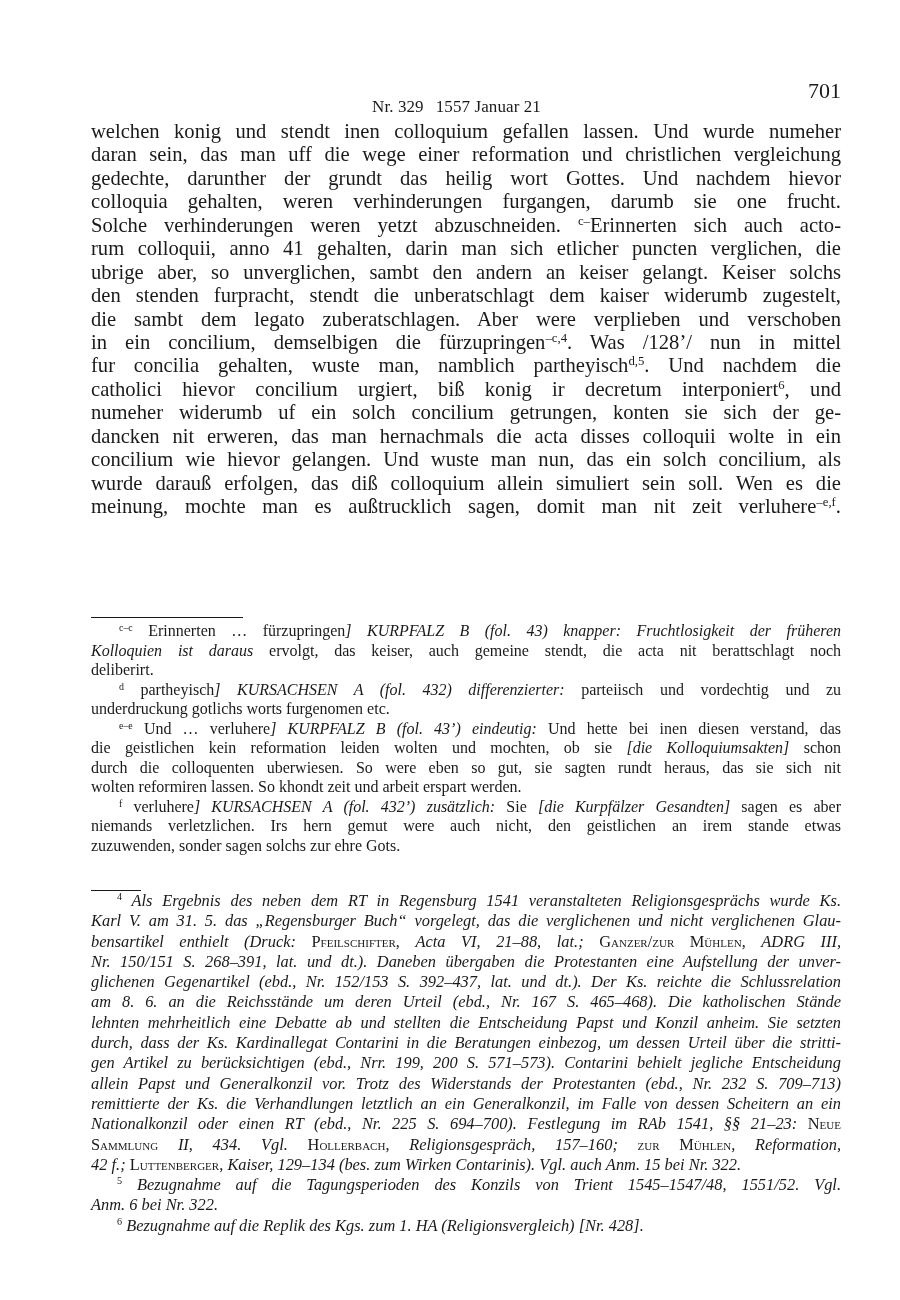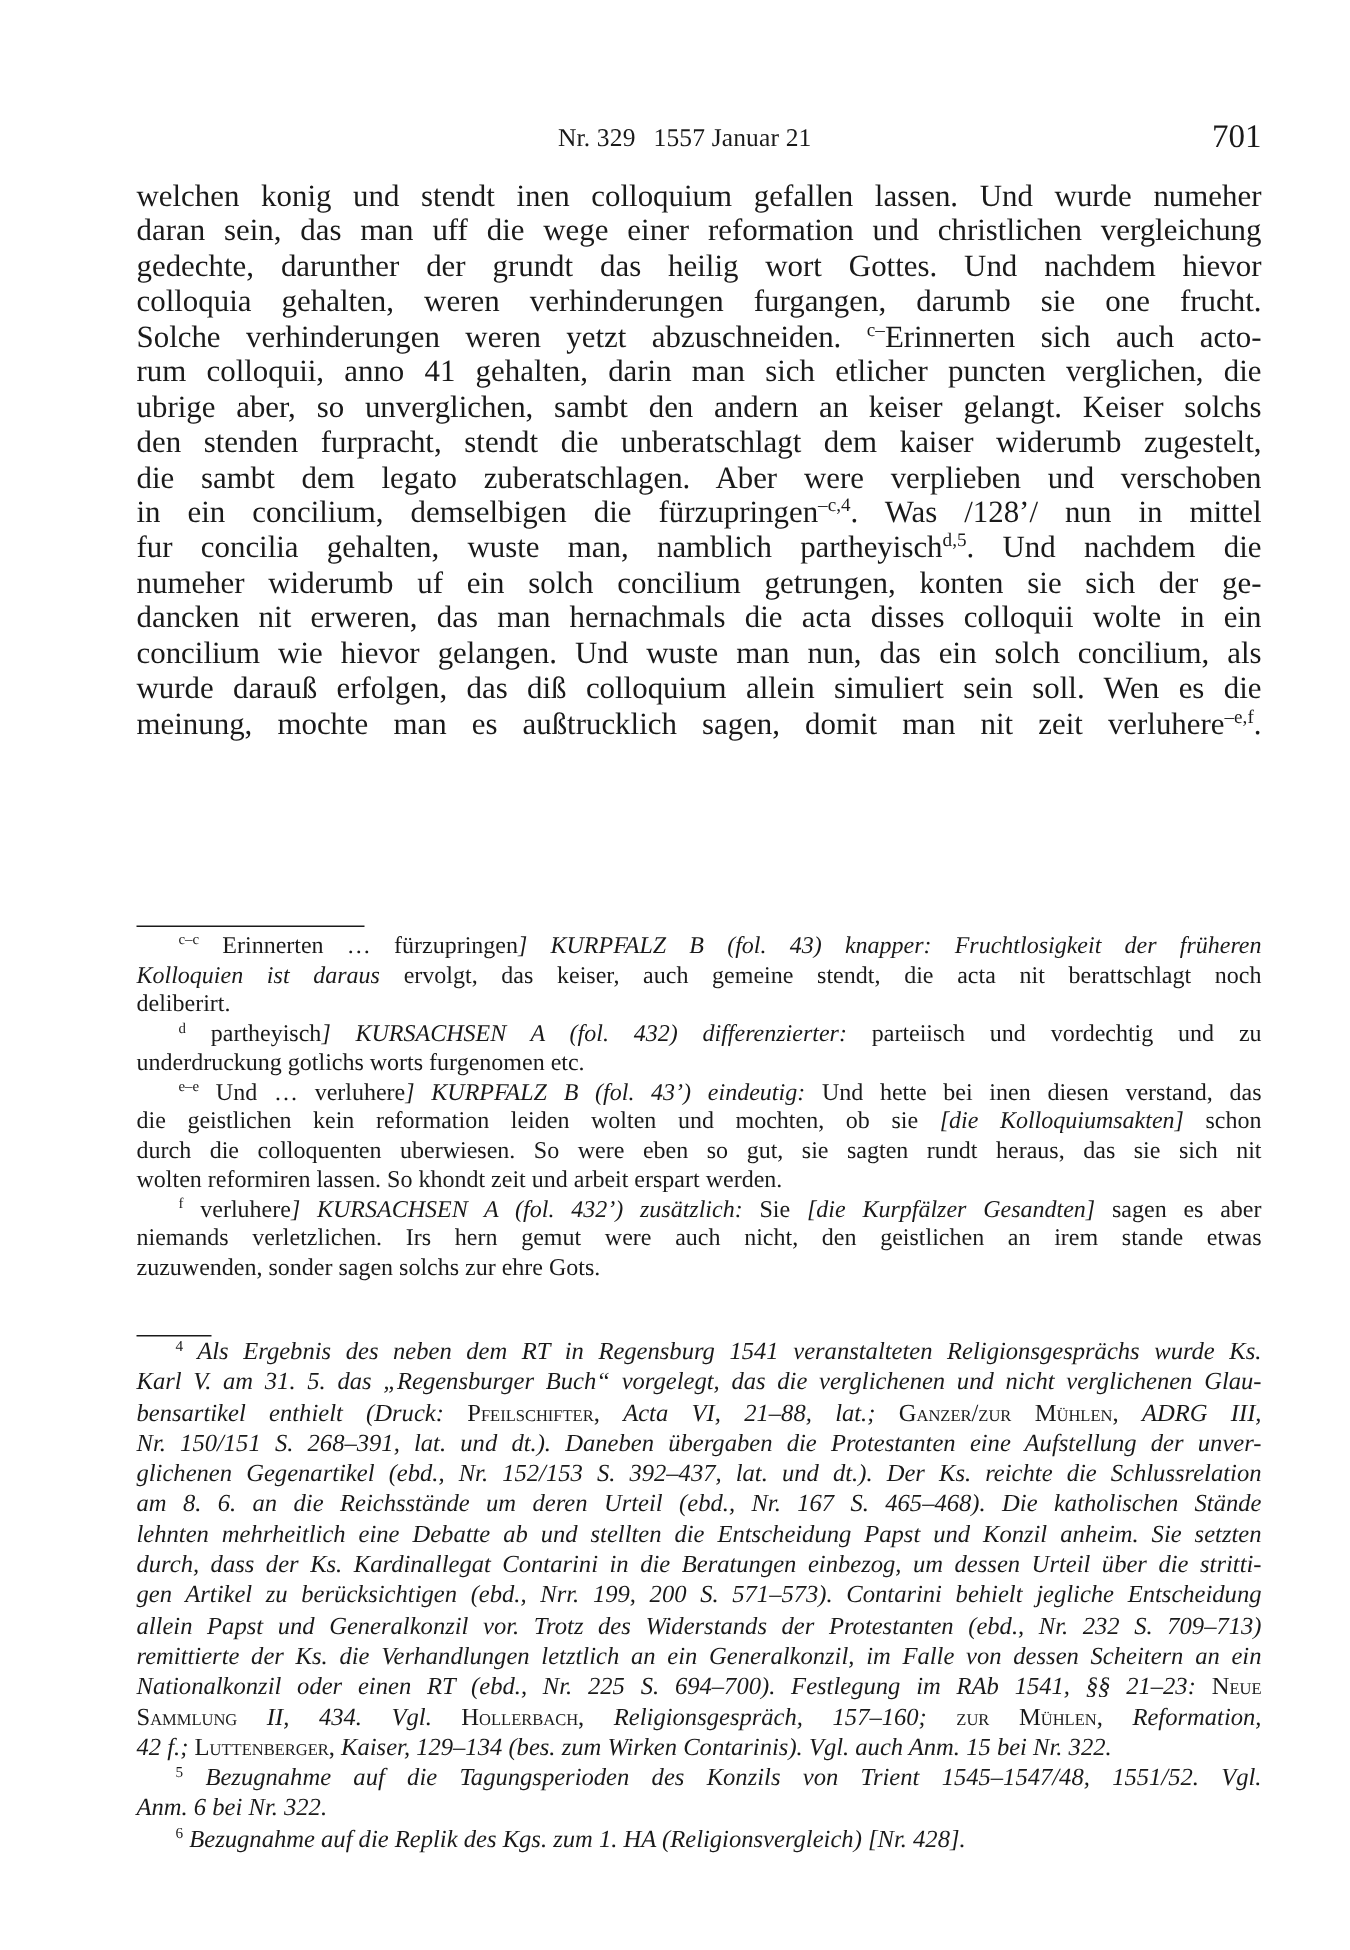--- a/index.html
+++ b/index.html
@@ -1,18 +1,18 @@
 <!DOCTYPE html>
 <html><head>
 <meta charset="utf-8">
 <style>
   html, body { margin: 0; padding: 0; background: #ffffff; }
   body { width: 900px; height: 1300px; position: relative; overflow: hidden; color: #1a1a1a; font-family: "Liberation Serif", "DejaVu Serif", serif; }
   .header { position: absolute; top: 78px; left: 91px; width: 750px; height: 28px; }
-  .header .running { position: absolute; left: 281px; top: 4px; font-size: 17px; letter-spacing: 0.1px; }
+  .header .running { position: absolute; left: 281px; top: 19px; font-size: 17px; letter-spacing: 0.1px; }
   .header .running .gap { display: inline-block; width: 12px; }
   .header .pageno { position: absolute; right: 0; top: 0; font-size: 22px; }
   .block { position: absolute; left: 91px; width: 750px; }
   .line { display: block; white-space: nowrap; text-align: justify; text-align-last: justify; overflow: visible; }
   .body .line { font-size: 20.6px; height: 23.45px; line-height: 23.45px; }
   .app .line { font-size: 16px; height: 19.5px; line-height: 19.5px; }
   .fn .line { font-size: 16.4px; height: 20.3px; line-height: 20.3px; }
   .line.last { text-align: left; text-align-last: left; }
   .line.indent { padding-left: 28px; box-sizing: border-box; }
   .fn .line.indent { padding-left: 26px; }
@@ -34,20 +34,21 @@
     <div class="line"><span>daran sein, das man uff die wege einer reformation und christlichen vergleichung</span></div>
     <div class="line"><span>gedechte, darunther der grundt das heilig wort Gottes. Und nachdem hievor</span></div>
     <div class="line"><span>colloquia gehalten, weren verhinderungen furgangen, darumb sie one frucht.</span></div>
     <div class="line"><span>Solche verhinderungen weren yetzt abzuschneiden. </span><span class="sup">c–</span><span>Erinnerten sich auch acto-</span></div>
     <div class="line"><span>rum colloquii, anno 41 gehalten, darin man sich etlicher puncten verglichen, die</span></div>
     <div class="line"><span>ubrige aber, so unverglichen, sambt den andern an keiser gelangt. Keiser solchs</span></div>
     <div class="line"><span>den stenden furpracht, stendt die unberatschlagt dem kaiser widerumb zugestelt,</span></div>
     <div class="line"><span>die sambt dem legato zuberatschlagen. Aber were verplieben und verschoben</span></div>
     <div class="line"><span>in ein concilium, demselbigen die fürzupringen</span><span class="sup">–c,4</span><span>. Was /128’/ nun in mittel</span></div>
     <div class="line"><span>fur concilia gehalten, wuste man, namblich partheyisch</span><span class="sup">d,5</span><span>. Und nachdem die</span></div>
+    <div class="line"><span>catholici hievor concilium urgiert, biß konig ir decretum interponiert</span><span class="sup">6</span><span>, und</span></div>
     <div class="line"><span>numeher widerumb uf ein solch concilium getrungen, konten sie sich der ge-</span></div>
     <div class="line"><span>dancken nit erweren, das man hernachmals die acta disses colloquii wolte in ein</span></div>
     <div class="line"><span>concilium wie hievor gelangen. Und wuste man nun, das ein solch concilium, als</span></div>
     <div class="line"><span>wurde darauß erfolgen, das diß colloquium allein simuliert sein soll. Wen es die</span></div>
     <div class="line"><span>meinung, mochte man es außtrucklich sagen, domit man nit zeit verluhere</span><span class="sup">–e,f</span><span>.</span></div>
   </div>
 
 <div class="rule" style="top:617px; width:152px;"></div>
 <div class="block app" id="apparatus" style="top:621px;">
     <div class="line indent"><span class="sup">c–c</span><span> Erinnerten … fürzupringen</span><span class="it">] KURPFALZ B (fol. 43) knapper: Fruchtlosigkeit der früheren</span></div>

